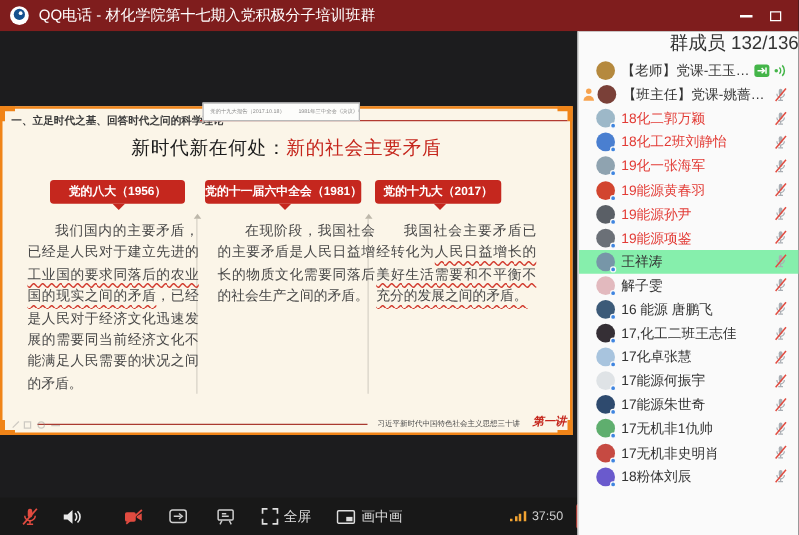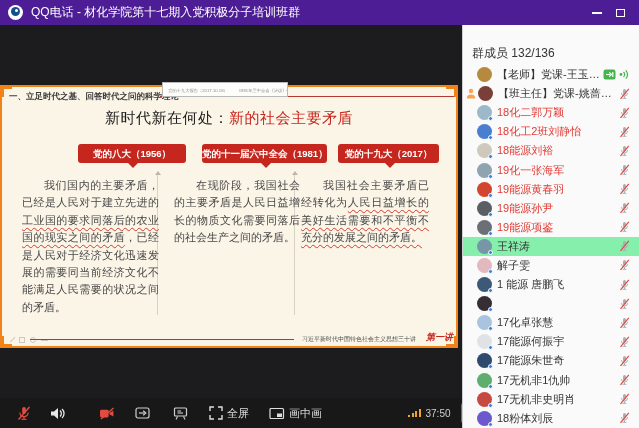--- a/index.html
+++ b/index.html
@@ -1,20 +1,20 @@
 <!DOCTYPE html>
 <html><head>
 <meta charset="utf-8">
 <style>
   * { margin:0; padding:0; box-sizing:border-box; }
   html,body { width:639px; height:428px; overflow:hidden; }
   body { font-family:"Liberation Sans","DejaVu Sans",sans-serif; background:#1d1d1f; position:relative; }
 
   
-  .titlebar { position:absolute; left:0; top:0; width:639px; height:25px; background:#4c1d95; display:flex; align-items:center; padding:0 8px; }
+  .titlebar { position:absolute; left:0; top:0; width:639px; height:25px; background:#7f1d1d; display:flex; align-items:center; padding:0 8px; }
   .qq-icon { width:15px; height:15px; border-radius:50%; background:#fff; position:relative; flex:0 0 auto; }
   .qq-icon::before { content:""; position:absolute; left:3px; top:2px; width:9px; height:9px; border-radius:50%; background:#15508e; }
   .qq-icon::after { content:""; position:absolute; left:7px; top:4px; width:3px; height:3px; border-radius:50%; background:#fff; }
   .win-title { color:#fff; font-size:12px; margin-left:8px; white-space:nowrap; }
   .win-btns { margin-left:auto; display:flex; gap:14px; align-items:center; padding-right:6px; }
   .btn-min { width:10px; height:2px; background:#fff; }
   .btn-max { width:9px; height:8px; border:1.5px solid #fff; }
 
   
   .stage { position:absolute; left:0; top:25px; width:462px; height:403px; background:#1c1c1e; }
@@ -28,21 +28,21 @@
 
   .sec-header { position:absolute; left:7px; top:4px; font-size:8.5px; font-weight:bold; color:#3b3b3b; white-space:nowrap; }
   .red-line { position:absolute; left:158px; top:9px; width:294px; height:1px; background:#b23a31; }
   .note-box { position:absolute; left:160px; top:-5px; width:126px; height:15px; background:#fdfdfb; border:1px solid #b9b9b9; display:flex; align-items:center; justify-content:space-around; overflow:hidden; }
   .note-box span { font-size:5px; color:#8a8a8a; white-space:nowrap; transform:scale(0.85); }
 
   .slide-title { position:absolute; left:0; top:22px; width:100%; text-align:center; font-size:15px; font-weight:normal; letter-spacing:0.5px; }
   .slide-title .t-black { color:#1c1c1c; }
   .slide-title .t-red { color:#c5261c; }
 
-  .bubble { position:absolute; top:57px; height:19px; background:#c5271e; border-radius:3px; color:#fff; font-size:9.5px; font-weight:bold; line-height:19px; text-align:center; white-space:nowrap;margin-left:38px; }
+  .bubble { position:absolute; top:57px; height:19px; background:#c5271e; border-radius:3px; color:#fff; font-size:9.5px; font-weight:bold; line-height:19px; text-align:center; white-space:nowrap; }
   .bubble::after { content:""; position:absolute; left:50%; bottom:-5px; margin-left:-4px; border:5px solid transparent; border-top-color:#c5271e; border-bottom:none; }
   .b0 { left:38px;  width:108px; }
   .b1 { left:162px; width:125px; }
   .b2 { left:298px; width:101px; }
 
   .divider { position:absolute; top:88px; width:1px; height:140px; background:#d8d2c6; }
   .divider::before { content:""; position:absolute; left:-2.5px; top:-4px; border:3px solid transparent; border-bottom:4px solid #bdb7aa; border-top:none; }
   .d0 { left:155px; } .d1 { left:292px; }
 
   .coltext { position:absolute; top:90px; font-size:11px; line-height:17.4px; color:#474747; text-align:justify; text-indent:22px; }
@@ -66,21 +66,21 @@
   .cb-sep { width:1px; height:14px; background:#3a3a3a; margin:0 10px; }
   .cb-label { color:#dedede; font-size:11px; margin-left:4px; white-space:nowrap; }
   .timer { color:#cfcfcf; font-size:10px; margin-left:5px; }
   .exit-btn { margin-left:10px; background:#d5463d; color:#fff; font-size:10.5px; border:none; border-radius:2px; padding:3px 10px; white-space:nowrap; }
   .endcall-btn { margin-left:8px; background:transparent; color:#f5f5f5; font-size:10.5px; border:1px solid #ededed; border-radius:2px; padding:2px 7px; white-space:nowrap; }
   .sig { display:flex; align-items:flex-end; gap:1.5px; margin-left:86px; }
   .sig i { display:block; width:2px; background:#f0a232; }
 
   
   .panel { position:absolute; left:462px; top:25px; width:177px; height:403px; background:#fafafa; border-left:1px solid #cfcfcf; overflow:hidden; }
-  .panel-header { font-size:12px; color:#333; padding:20px 0 3px 9px; }
+  .panel-header { font-size:15px; color:#333; padding:0 0 3px 9px;text-align:right; }
   .mrow { height:19.1px; display:flex; align-items:center; padding-left:14px; position:relative; }
   .mrow.hl { background:#86efac; }
   .mrow.has-left { padding-left:3px; }
   .left-person { margin-right:2px; flex:0 0 auto; display:flex; }
   .avatar { width:15px; height:15px; border-radius:50%; flex:0 0 auto; position:relative; margin-right:5px; }
   .avatar .badge { position:absolute; right:-1px; bottom:-1px; width:5px; height:5px; border-radius:50%; background:#3f85e0; border:1px solid #fafafa; }
   .mname { font-size:11px; color:#333; white-space:nowrap; overflow:hidden; text-overflow:ellipsis; max-width:118px; }
   .mname.red { color:#e23b35; }
   .mright { margin-left:auto; padding-right:9px; display:flex; gap:3px; align-items:center; }
 </style>
@@ -266,35 +266,20 @@
           <svg width="11" height="12" viewBox="0 0 11 12">
             <rect x="4" y="1" width="3" height="5.4" rx="1.5" fill="#a9aeb4"></rect>
             <path d="M2.5,5 a3,3 0 0 0 6,0" stroke="#a9aeb4" stroke-width="1" fill="none"></path>
             <line x1="5.5" y1="8.2" x2="5.5" y2="10" stroke="#a9aeb4" stroke-width="1"></line>
             <line x1="3.6" y1="10.3" x2="7.4" y2="10.3" stroke="#a9aeb4" stroke-width="1"></line>
             <line x1="1.5" y1="10.8" x2="9.8" y2="0.8" stroke="#e14b40" stroke-width="1.2"></line>
           </svg>
         </span>
       </div>
       <div class="mrow">
-        <span class="avatar" style="background: rgb(207, 201, 189);">
-          <span class="badge"></span>
-        </span>
-        <span class="mname red">18能源刘裕</span>
-        <span class="mright">
-          <svg width="11" height="12" viewBox="0 0 11 12">
-            <rect x="4" y="1" width="3" height="5.4" rx="1.5" fill="#a9aeb4"></rect>
-            <path d="M2.5,5 a3,3 0 0 0 6,0" stroke="#a9aeb4" stroke-width="1" fill="none"></path>
-            <line x1="5.5" y1="8.2" x2="5.5" y2="10" stroke="#a9aeb4" stroke-width="1"></line>
-            <line x1="3.6" y1="10.3" x2="7.4" y2="10.3" stroke="#a9aeb4" stroke-width="1"></line>
-            <line x1="1.5" y1="10.8" x2="9.8" y2="0.8" stroke="#e14b40" stroke-width="1.2"></line>
-          </svg>
-        </span>
-      </div>
-      <div class="mrow">
         <span class="avatar" style="background: rgb(143, 163, 176);">
           <span class="badge"></span>
         </span>
         <span class="mname red">19化一张海军</span>
         <span class="mright">
           <svg width="11" height="12" viewBox="0 0 11 12">
             <rect x="4" y="1" width="3" height="5.4" rx="1.5" fill="#a9aeb4"></rect>
             <path d="M2.5,5 a3,3 0 0 0 6,0" stroke="#a9aeb4" stroke-width="1" fill="none"></path>
             <line x1="5.5" y1="8.2" x2="5.5" y2="10" stroke="#a9aeb4" stroke-width="1"></line>
             <line x1="3.6" y1="10.3" x2="7.4" y2="10.3" stroke="#a9aeb4" stroke-width="1"></line>
@@ -374,35 +359,36 @@
             <line x1="5.5" y1="8.2" x2="5.5" y2="10" stroke="#a9aeb4" stroke-width="1"></line>
             <line x1="3.6" y1="10.3" x2="7.4" y2="10.3" stroke="#a9aeb4" stroke-width="1"></line>
             <line x1="1.5" y1="10.8" x2="9.8" y2="0.8" stroke="#e14b40" stroke-width="1.2"></line>
           </svg>
         </span>
       </div>
       <div class="mrow">
         <span class="avatar" style="background: rgb(60, 90, 120);">
           <span class="badge"></span>
         </span>
-        <span class="mname">1 能源 唐鹏飞</span>
+        <span class="mname">16 能源 唐鹏飞</span>
         <span class="mright">
           <svg width="11" height="12" viewBox="0 0 11 12">
             <rect x="4" y="1" width="3" height="5.4" rx="1.5" fill="#a9aeb4"></rect>
             <path d="M2.5,5 a3,3 0 0 0 6,0" stroke="#a9aeb4" stroke-width="1" fill="none"></path>
             <line x1="5.5" y1="8.2" x2="5.5" y2="10" stroke="#a9aeb4" stroke-width="1"></line>
             <line x1="3.6" y1="10.3" x2="7.4" y2="10.3" stroke="#a9aeb4" stroke-width="1"></line>
             <line x1="1.5" y1="10.8" x2="9.8" y2="0.8" stroke="#e14b40" stroke-width="1.2"></line>
           </svg>
         </span>
       </div>
       <div class="mrow">
         <span class="avatar" style="background: rgb(53, 47, 53);">
           <span class="badge"></span>
         </span>
+        <span class="mname">17,化工二班王志佳</span>
         <span class="mright">
           <svg width="11" height="12" viewBox="0 0 11 12">
             <rect x="4" y="1" width="3" height="5.4" rx="1.5" fill="#a9aeb4"></rect>
             <path d="M2.5,5 a3,3 0 0 0 6,0" stroke="#a9aeb4" stroke-width="1" fill="none"></path>
             <line x1="5.5" y1="8.2" x2="5.5" y2="10" stroke="#a9aeb4" stroke-width="1"></line>
             <line x1="3.6" y1="10.3" x2="7.4" y2="10.3" stroke="#a9aeb4" stroke-width="1"></line>
             <line x1="1.5" y1="10.8" x2="9.8" y2="0.8" stroke="#e14b40" stroke-width="1.2"></line>
           </svg>
         </span>
       </div>

